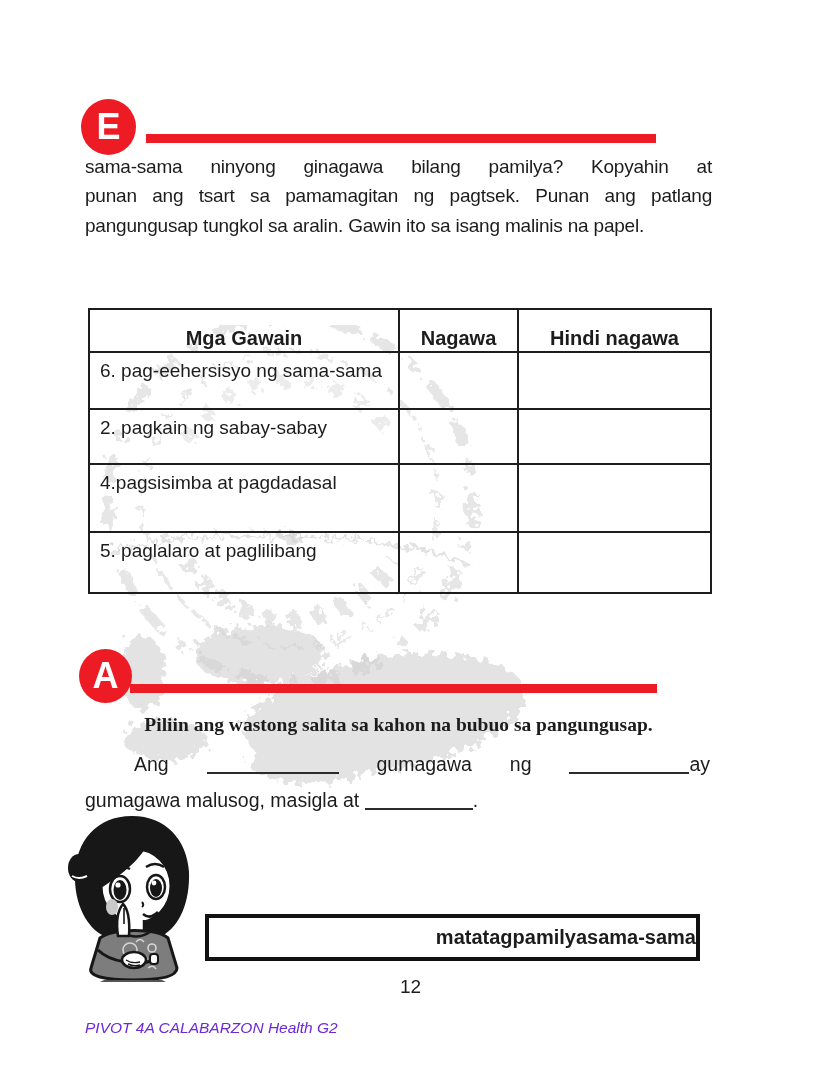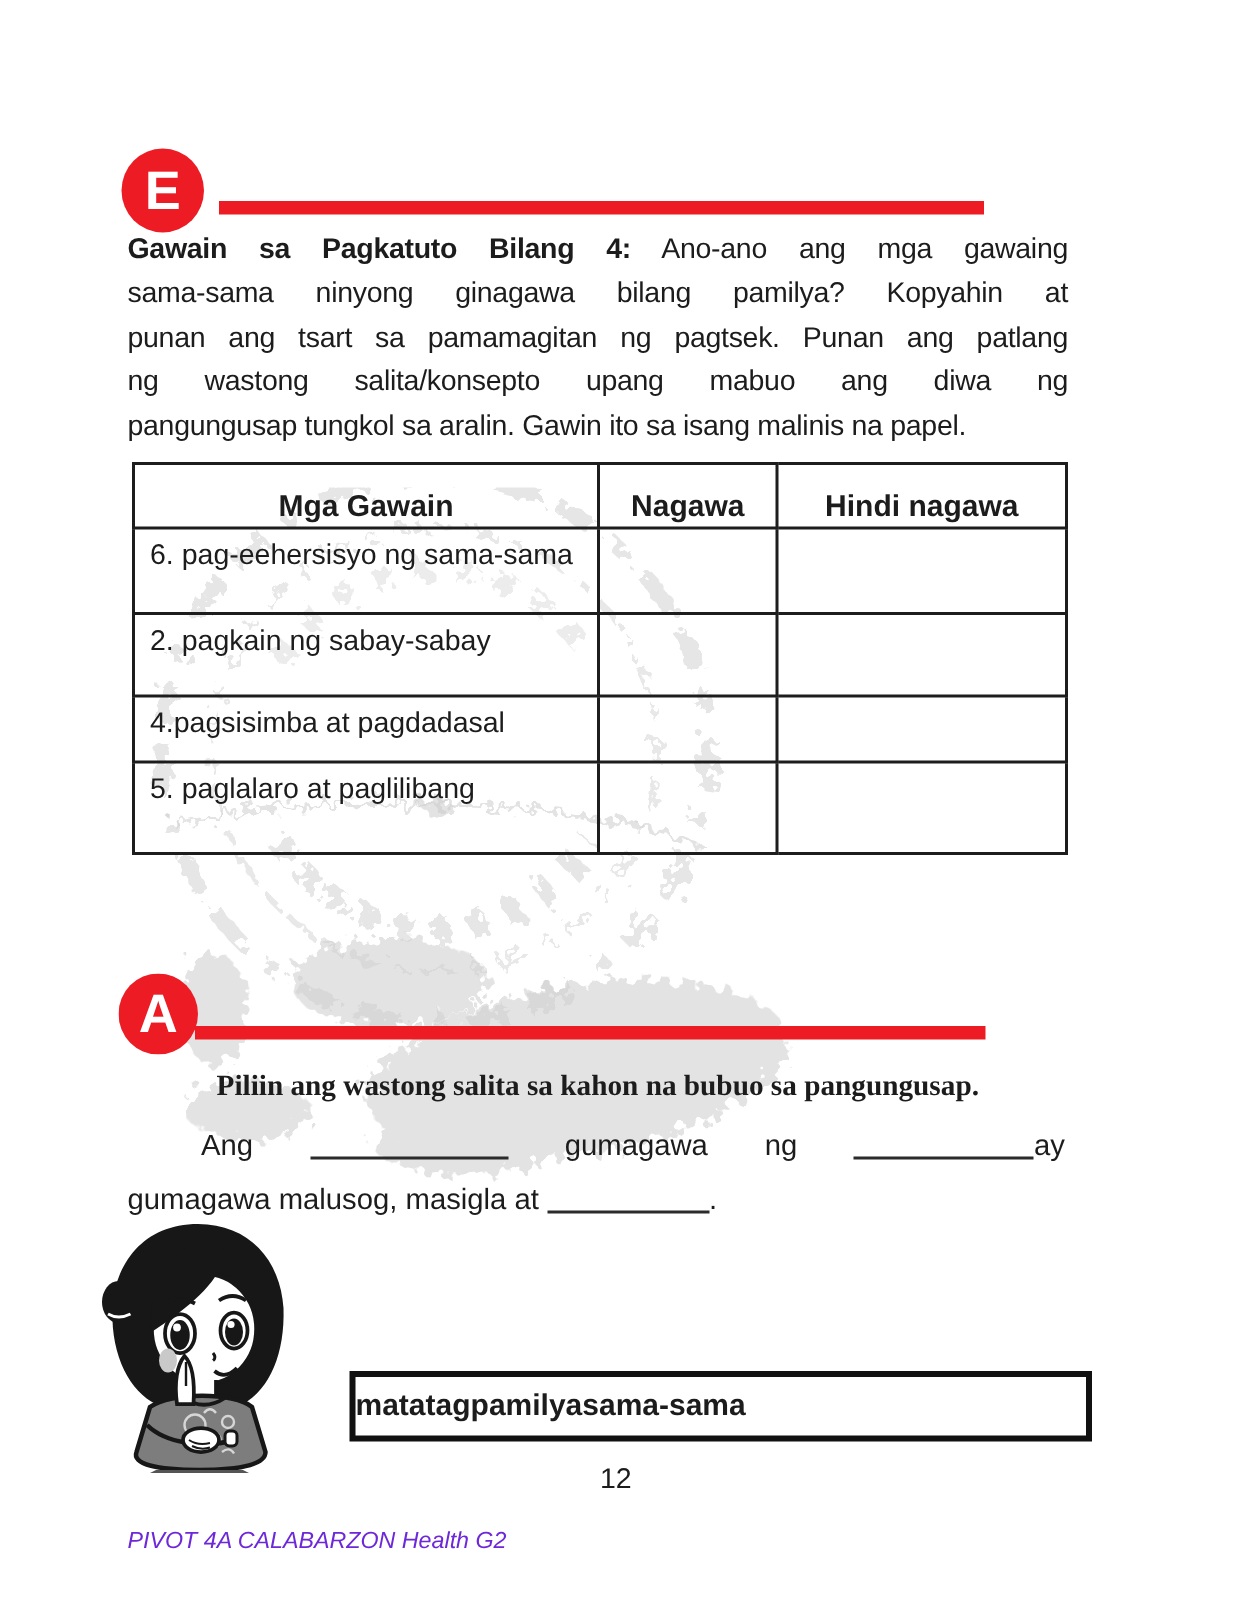--- a/index.html
+++ b/index.html
@@ -39,21 +39,21 @@
     position: absolute; left: 88px; top: 308px; width: 622px;
     border-collapse: collapse; table-layout: fixed;
     font-size: 19px; background: transparent;
   }
   table.chart th, table.chart td {
     border: 2px solid #1d1d1d; vertical-align: top; background: transparent;
   }
   table.chart th { height: 43px; font-size: 20px; padding-top: 17px; text-align: center; font-weight: bold; }
   table.chart td { padding: 7px 0 0 10px; }
   tr.r1 td { height: 57px; } tr.r2 td { height: 55px; } tr.r3 td { height: 55px; }
-  tr.r4 td { height: 44px; margin-left: 20px; } tr.r5 td { height: 61px; }
+  tr.r4 td { height: 68px; margin-left: 20px; } tr.r5 td { height: 61px; }
   col.c1 { width: 310px; } col.c2 { width: 119px; } col.c3 { width: 193px; }
 
   
   .instructionA {
     position: absolute; left: 85px; top: 714px; width: 627px;
     text-align: center; font-weight: bold; font-size: 19.5px; font-family: Liberation Serif, serif;
   }
   .sline1 {
     position: absolute; left: 134px; top: 753px; width: 576px;
     display: flex; justify-content: space-between; align-items: baseline;
@@ -65,22 +65,22 @@
     border-bottom: 2px solid #2b2b2b;
     position: relative; top: 3px;
   }
   .w132 { width: 132px; } .w120 { width: 120px; } .w108 { width: 108px; }
   .grp { white-space: nowrap; }
 
   
   .wordbox {
     position: absolute; left: 205px; top: 914px; width: 495px; height: 47px;
     border: 4px solid #111;
-    display: flex; justify-content: flex-start; align-items: center;
-    font-weight: bold; font-size: 20px; background: #fff; margin-left: 28px;
+    display: flex; justify-content: flex-end; align-items: center;
+    font-weight: bold; font-size: 20px; background: #fff;
   }
 
   
   .footer-left {
     position: absolute; left: 85px; top: 979px;
     font-style: italic; font-size: 15.5px; color: #6d28d9; margin-top: 40px;
   }
   .page-num { position: absolute; left: 400px; top: 976px; font-size: 19px; }
 
   .watermark { position: absolute; left: 55px; top: 325px; pointer-events: none; }
@@ -112,27 +112,22 @@
     <ellipse cx="255" cy="440" rx="60" ry="18"></ellipse>
   </g>
 </svg>
 
 <div class="badge badge-e">
   <span>E</span>
 </div>
 <div class="rule rule-e"></div>
 
 <div class="para">
-  <div class="jline">
-    <span class="b">Gawain sa Pagkatuto Bilang 4:</span>
-    <span>Ano-ano ang mga gawaing</span>
-  </div>
   <div class="jline">sama-sama ninyong ginagawa bilang pamilya? Kopyahin at</div>
   <div class="jline">punan ang tsart sa pamamagitan ng pagtsek. Punan ang patlang</div>
-  <div class="jline">ng wastong salita/konsepto upang mabuo ang diwa ng</div>
   <div class="lastline">pangungusap tungkol sa aralin. Gawin ito sa isang malinis na papel.</div>
 </div>
 
 <table class="chart">
   <colgroup>
       <col class="c1">
       <col class="c2">
       <col class="c3">
     </colgroup>
   <thead>

